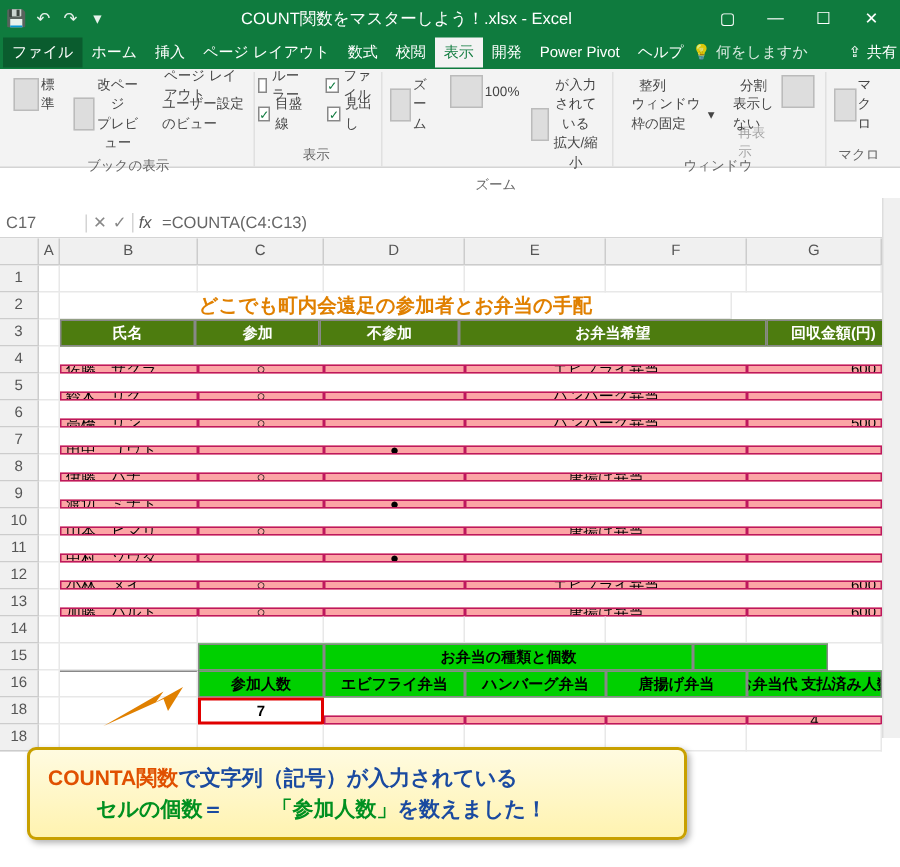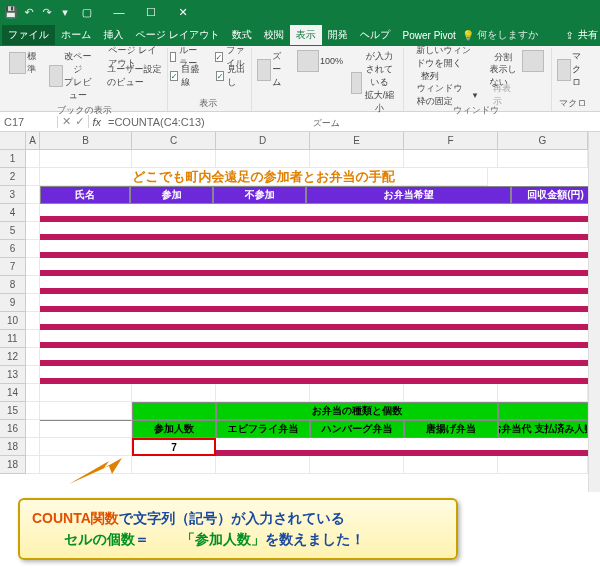--- a/index.html
+++ b/index.html
@@ -24,40 +24,40 @@
 .rgroup { border-right: 1px solid #e0e0e0; padding: 0 4px 0 2px; display: flex; flex-direction: column; }
 .rgroup .body { flex: 1; display: flex; gap: 2px; align-items: flex-start; }
 .rgroup .label { text-align: center; font-size: 9px; color: #666; padding-bottom: 1px; }
 .rbtn { display: flex; align-items: center; padding: 2px 3px; gap: 1px; cursor: pointer; }
 .rbtn .ico { width: 16px; height: 16px; background: #ddd; border: 1px solid #bbb; }
 .rbtn.big .ico { width: 22px; height: 22px; }
 .rlist { display: flex; flex-direction: column; gap: 1px; }
 .rlist .row { display: flex; align-items: center; gap: 3px; }
 .chk { width: 10px; height: 10px; border: 1px solid #888; background: #fff; display: inline-flex; align-items: center; justify-content: center; font-size: 8px; color: #0f7b3e; }
 
-.fbar { background: #fff; height: 20px; border-bottom: 1px solid #d4d4d4; display: flex; align-items: center; font-size: 11px; }
+.fbar { background: #fff; height: 20px; border-bottom: 1px solid #d4d4d4; display: flex; align-items: center; font-size: 11px; margin-top: 27px; }
 .namebox { width: 58px; border-right: 1px solid #d4d4d4; padding: 0 4px; color: #666; }
 .fxarea { display: flex; align-items: center; flex: 1; }
 .fxarea .btns { display: flex; gap: 4px; padding: 0 4px; color: #888; border-right: 1px solid #d4d4d4; }
 .fxarea .fx { font-style: italic; padding: 0 3px; color: #555; }
 .fxarea .formula { padding: 0 4px; color: #666; }
 
 .sheet { position: relative; background: #fff; }
 .colhead { display: flex; height: 18px; background: #f0f0f0; border-bottom: 1px solid #ccc; }
 .colhead .corner { width: 26px; border-right: 1px solid #ccc; background: #f0f0f0; }
 .colhead .ch { border-right: 1px solid #ccc; text-align: center; font-size: 10px; color: #555; display: flex; align-items: center; justify-content: center; }
 .rows { }
 .row { display: flex; height: 18px; }
 .rowh { width: 26px; background: #f0f0f0; border-right: 1px solid #ccc; border-bottom: 1px solid #ccc; text-align: center; font-size: 10px; color: #555; display: flex; align-items: center; justify-content: center; }
 .cell { border-right: 1px solid #e8e8e8; border-bottom: 1px solid #e8e8e8; padding: 0 3px; display: flex; align-items: center; font-size: 10px; overflow: hidden; white-space: nowrap; }
 .wA { width: 14px; } .wB { width: 92px; } .wC { width: 84px; } .wD { width: 94px; } .wE { width: 94px; } .wF { width: 94px; } .wG { width: 90px; }
 
 .title-row { color: #e08000; font-weight: bold; font-size: 13px; justify-content: center; }
-.thcell { background: #6d28d9; color: #fff; font-weight: bold; border: 1px solid #888; justify-content: center; }
-.tdcell { border: 3px solid #be185d; background: #1d4ed8; margin-top: 12px; }
+.thcell { background: #4d7c0f; color: #fff; font-weight: bold; border: 1px solid #888; justify-content: center; }
+.tdcell { border: 1px solid #be185d; background: #fca5a5; margin-top: 12px; }
 .ctr { justify-content: center; }
 .rgt { justify-content: flex-end; }
 .gcell { background: #00d000; border: 1px solid #888; font-weight: bold; justify-content: center; }
 .rcell { background: #fff; border: 2px solid #e00000; font-weight: bold; justify-content: center; color: #000; }
 
 .callout { position: absolute; left: 18px; top: 498px; width: 440px; background: linear-gradient(#fffbe0,#fff3b0); border: 2px solid #c8a000; border-radius: 6px; padding: 8px 12px; font-size: 14px; font-weight: bold; line-height: 1.5; box-shadow: 2px 2px 4px rgba(0,0,0,0.3); }
 .callout .l1 .o { color: #e05000; } .callout .l1 .b { color: #1a4aa0; }
 .callout .l2 .g { color: #009020; margin-left: 32px; } .callout .l2 .b { color: #1a4aa0; }
 .arrow { position: absolute; left: 64px; top: 456px; width: 60px; height: 30px; }
 .arrow svg { width: 100%; height: 100%; }
@@ -67,39 +67,40 @@
 </head>
 <body>
 
 <div class="titlebar">
   <div class="qat">
     <span>💾</span>
     <span>↶</span>
     <span>↷</span>
     <span>▾</span>
   </div>
+  <div class="title">COUNT関数をマスターしよう！.xlsx - Excel</div>
   <div class="winctl">
     <span>▢</span>
     <span>—</span>
     <span>☐</span>
     <span>✕</span>
   </div>
 </div>
 
 <div class="menubar">
   <div class="tab file">ファイル</div>
   <div class="tab">ホーム</div>
   <div class="tab">挿入</div>
   <div class="tab">ページ レイアウト</div>
   <div class="tab">数式</div>
   <div class="tab">校閲</div>
   <div class="tab active">表示</div>
   <div class="tab">開発</div>
+  <div class="tab">Power Pivot</div>
   <div class="tab">ヘルプ</div>
-  <div class="tab">Power Pivot</div>
   <div class="tell">
       <span>💡</span>
       <span>何をしますか</span>
     </div>
   <div class="spacer"></div>
   <div class="right">
       <span>⇪</span>
       <span>共有</span>
     </div>
 </div>
@@ -152,24 +153,20 @@
           <div class="ico"></div>
           <span style="white-space:pre-line;text-align:center">が入力されている
 拡大/縮小</span>
         </div>
     </div>
     <div class="label">ズーム</div>
   </div>
   <div class="rgroup">
     <div class="body">
       <div class="rlist">
-        <div class="row">
-            <div class="ico" style="width:12px;height:12px"></div>
-            <span>新しいウィンドウを開く</span>
-          </div>
         <div class="row">
             <div class="ico" style="width:12px;height:12px"></div>
             <span>整列</span>
           </div>
         <div class="row">
             <div class="ico" style="width:12px;height:12px"></div>
             <span>ウィンドウ枠の固定</span>
             <span>▾</span>
           </div>
       </div>
@@ -350,21 +347,21 @@
         <div class="cell wD"></div>
         <div class="cell wE"></div>
         <div class="cell wF"></div>
         <div class="cell wG"></div>
       </div>
       <div class="row" style="height: 18px;">
         <div class="rowh">15</div>
         <div class="cell wA"></div>
         <div class="cell wB"></div>
         <div class="cell wC gcell"></div>
-        <div class="cell gcell" style="width: 282px;">お弁当の種類と個数</div>
+        <div class="cell gcell" style="width: 246px;">お弁当の種類と個数</div>
         <div class="cell wG gcell"></div>
       </div>
       <div class="row">
         <div class="rowh">16</div>
         <div class="cell wA"></div>
         <div class="cell wB" style="border-top: 1px solid rgb(136, 136, 136);"></div>
         <div class="cell wC gcell">参加人数</div>
         <div class="cell wD gcell">エビフライ弁当</div>
         <div class="cell wE gcell">ハンバーグ弁当</div>
         <div class="cell wF gcell">唐揚げ弁当</div>

